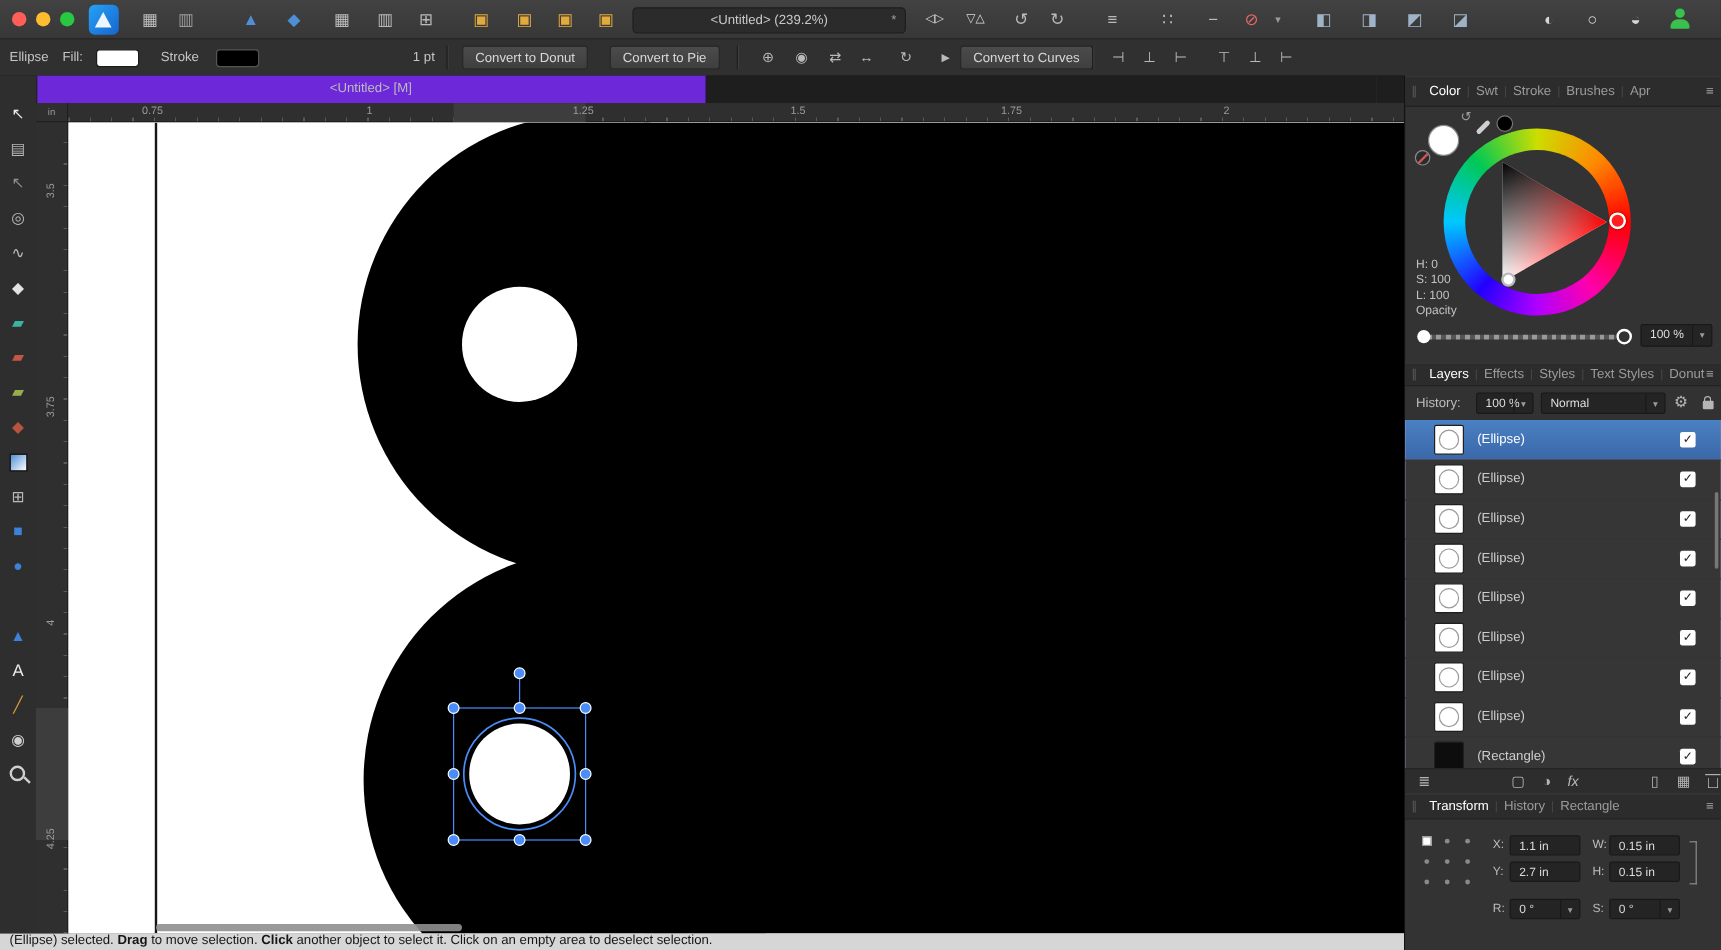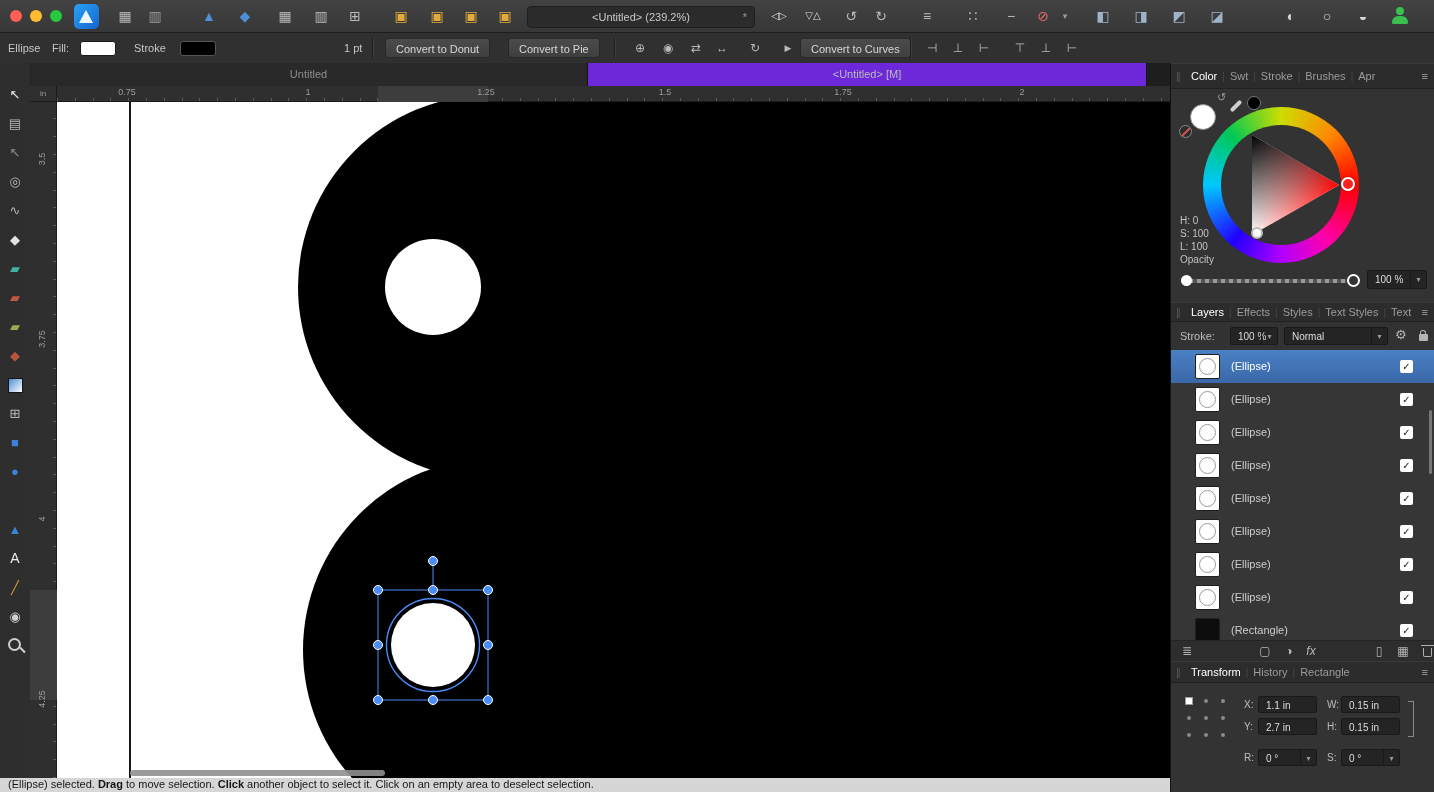--- a/index.html
+++ b/index.html
@@ -181,21 +181,20 @@
     <span class="vsep" style="left:910px"></span>
     <span class="cticon" style="left:920px">⊣</span>
     <span class="cticon" style="left:946px">⊥</span>
     <span class="cticon" style="left:972px">⊢</span>
     <span class="cticon" style="left:1008px">⊤</span>
     <span class="cticon" style="left:1034px">⊥</span>
     <span class="cticon" style="left:1060px">⊢</span>
   </div>
 
   <div class="tabbar">
-    <div class="dtab dtab1">Untitled</div>
     <div class="dtab dtab2">&lt;Untitled&gt; [M]</div>
   </div>
   <div class="tabstub"></div>
 
   <div class="toolstrip">
     <span class="tool" style="top:17px;color:#ececec">↖</span>
     <span class="tool" style="top:46px">▤</span>
     <span class="tool" style="top:75px;color:#8f8f8f">↖</span>
     <span class="tool" style="top:104px">◎</span>
     <span class="tool" style="top:133px">∿</span>
@@ -326,26 +325,26 @@
     <div class="ptabs" style="top:239px;height:20px">
       <span class="grip">∥</span>
       <span class="ptab active">Layers</span>
       <span class="pipe">|</span>
       <span class="ptab">Effects</span>
       <span class="pipe">|</span>
       <span class="ptab">Styles</span>
       <span class="pipe">|</span>
       <span class="ptab">Text Styles</span>
       <span class="pipe">|</span>
-      <span class="ptab">Text</span>
+      <span class="ptab">Donut</span>
       <span class="pmenu">≡</span>
     </div>
 
     <div class="layersctl">
-      <span class="tflabel" style="left:9px;top:8px;font-size:11px">Stroke:</span>
+      <span class="tflabel" style="left:9px;top:8px;font-size:11px">History:</span>
       <div class="dd" style="left:59px;top:5px;width:48px;height:18px">
         <span class="txt">100 %</span>
         <span class="car">▾</span>
       </div>
       <div class="dd" style="left:113px;top:5px;width:104px;height:18px">
         <span class="txt">Normal</span>
         <span class="car">▾</span>
       </div>
       <span class="gearic">⚙</span>
       <span class="locksm"></span>

